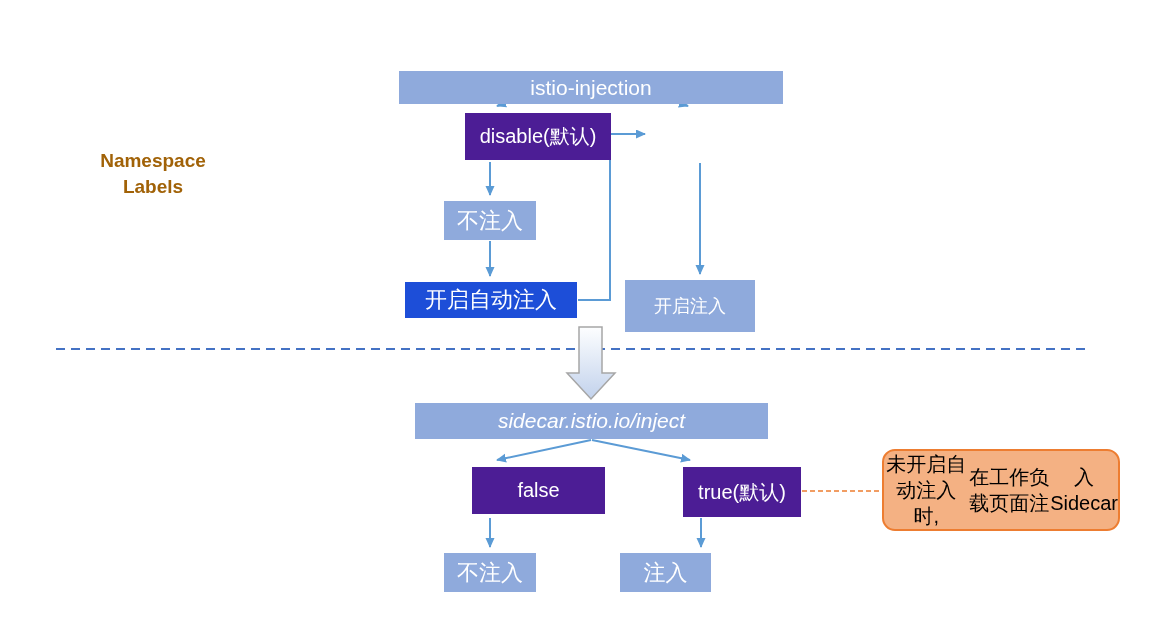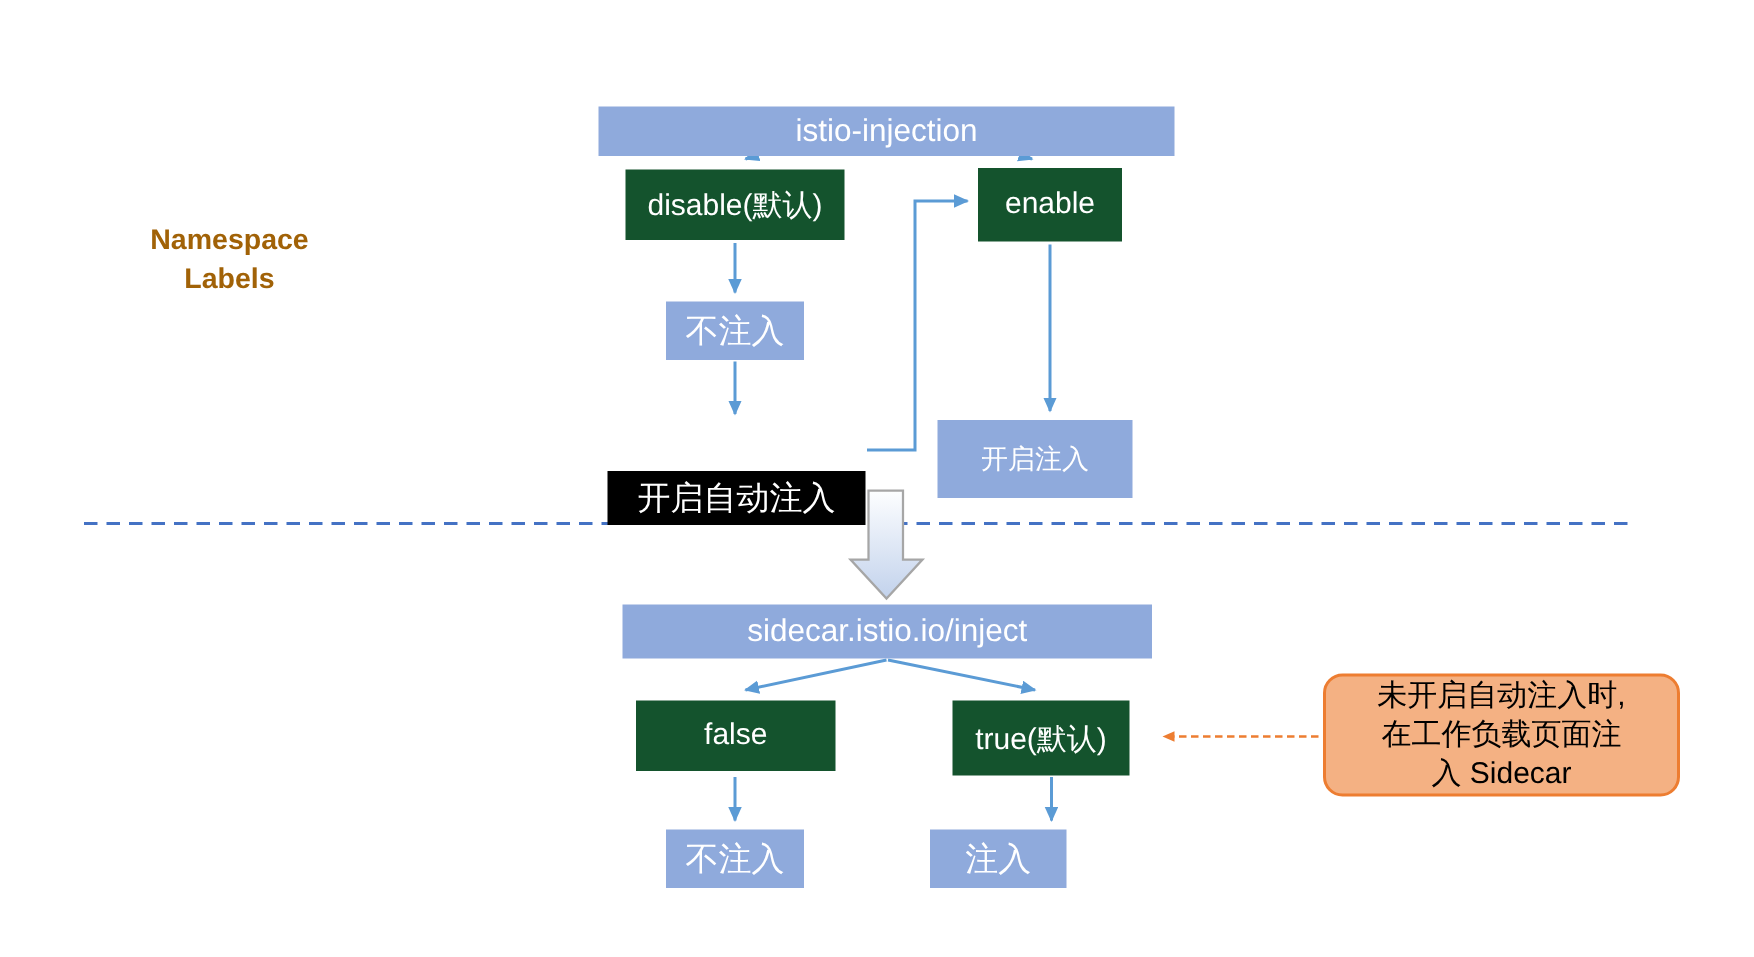--- a/index.html
+++ b/index.html
@@ -6,43 +6,43 @@
   .stage{
     position:relative;width:1169px;height:638px;background:#ffffff;overflow:hidden;
     font-family:"Liberation Sans","DejaVu Sans",sans-serif;
   }
   .connectors{position:absolute;left:0;top:0;width:1169px;height:638px;}
   .node{
     position:absolute;display:flex;align-items:center;justify-content:center;
     color:#ffffff;text-align:center;white-space:nowrap;box-sizing:border-box;
   }
   .blue{background:#8FAADC;}
-  .green{background:#14532d;}
-  .orange{background:#000000;margin-top:32px;}
+  .green{background:#4c1d95;margin-left:48px;}
+  .orange{background:#1d4ed8;}
   .n-root   {left:399px;top:40px;width:384px;height:33px;font-size:21px;margin-top:31px;}
   .n-disable{left:417px;top:113px;width:146px;height:47px;font-size:20px;}
   .n-enable {left:652px;top:112px;width:96px;height:49px;font-size:20px;}
   .n-noinj1 {left:444px;top:201px;width:92px;height:39px;font-size:22px;}
   .n-auto   {left:405px;top:282px;width:172px;height:36px;font-size:22px;}
   .n-on     {left:625px;top:280px;width:130px;height:52px;font-size:18px;}
-  .p-root   {left:415px;top:403px;width:353px;height:36px;font-size:21px;}
+  .p-root   {left:415px;top:403px;width:353px;height:36px;font-size:21px;font-style:italic;}
   .p-false  {left:424px;top:467px;width:133px;height:47px;font-size:20px;}
   .p-true   {left:635px;top:467px;width:118px;height:50px;font-size:20px;}
   .p-noinj  {left:444px;top:553px;width:92px;height:39px;font-size:22px;}
   .p-inject {left:620px;top:553px;width:91px;height:39px;font-size:22px;}
   .side-label{
     position:absolute;color:#a16207;font-weight:bold;font-size:19px;
     text-align:center;line-height:1.35;
   }
   .sl-ns{left:93px;top:148px;width:120px;}
   .sl-pod{left:115px;top:404px;width:70px;}
   .callout{
     position:absolute;left:882px;top:449px;width:238px;height:82px;
     background:#F4B183;border:2px solid #ED7D31;border-radius:13px;
-    box-sizing:border-box;display:flex;flex-direction:column;
+    box-sizing:border-box;display:flex;
     align-items:center;justify-content:center;
     color:#000000;font-size:20px;line-height:1.3;text-align:center;
   }
 </style>
 </head>
 <body>
 
 <div class="stage">
 
   <svg class="connectors" viewBox="0 0 1169 638" xmlns="http://www.w3.org/2000/svg">
@@ -73,21 +73,20 @@
     <path d="M592,440 L690,460" stroke="#5B9BD5" stroke-width="2" fill="none" marker-end="url(#arrBlue)"></path>
     <path d="M490,518 L490,547" stroke="#5B9BD5" stroke-width="2" fill="none" marker-end="url(#arrBlue)"></path>
     <path d="M701,518 L701,547" stroke="#5B9BD5" stroke-width="2" fill="none" marker-end="url(#arrBlue)"></path>
     <path d="M879,491 L776,491" stroke="#ED7D31" stroke-width="1.6" stroke-dasharray="5,3" fill="none" marker-end="url(#arrOrange)"></path>
   </svg>
 
   <div class="side-label sl-ns">Namespace Labels</div>
 
   <div class="node blue n-root">istio-injection</div>
   <div class="node green n-disable">disable(默认)</div>
-  <div class="node green n-enable">enable</div>
   <div class="node blue n-noinj1">不注入</div>
   <div class="node orange n-auto">开启自动注入</div>
   <div class="node blue n-on">开启注入</div>
 
   <div class="node blue p-root">sidecar.istio.io/inject</div>
   <div class="node green p-false">false</div>
   <div class="node green p-true">true(默认)</div>
   <div class="node blue p-noinj">不注入</div>
   <div class="node blue p-inject">注入</div>
 

